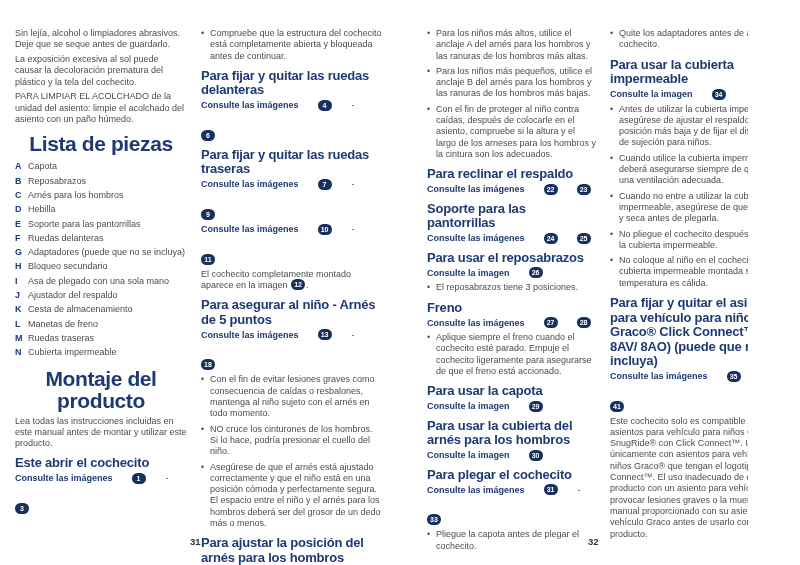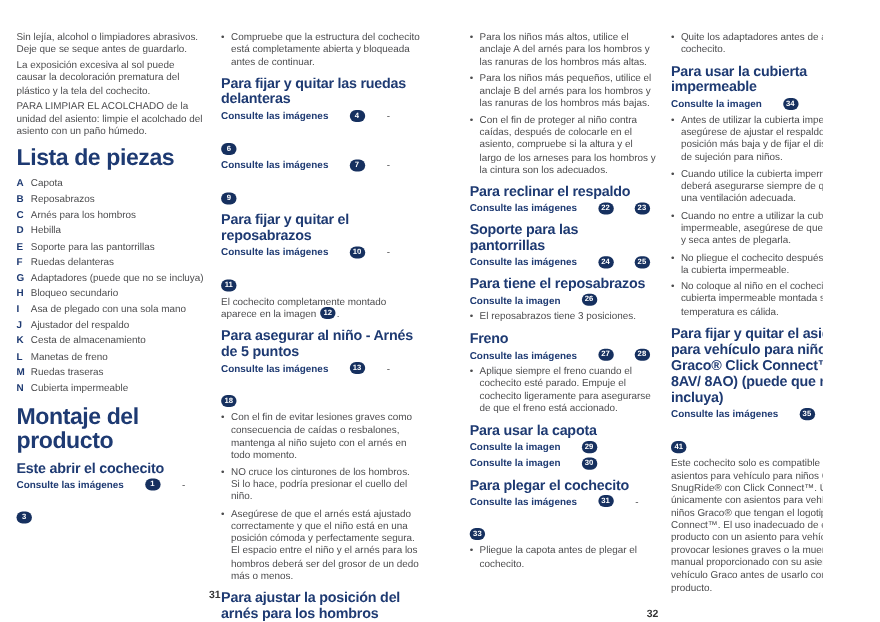--- a/index.html
+++ b/index.html
@@ -12,40 +12,40 @@
   #col-1{left:201px;width:181px;}
   #col-2{left:427px;width:170px;}
   #col-3{left:610px;width:184px;}
 
   .para{font-size:9px;line-height:11.3px;color:#4c4c4e;margin:0 0 3.5px;}
   .bullet{display:flex;font-size:9px;line-height:11.3px;color:#4c4c4e;margin:0 0 4px;}
   .marker{flex:none;width:9px;}
   .btext{flex:1;}
 
   .h1{font-size:21px;line-height:22px;font-weight:bold;color:#1e3a72;
-      letter-spacing:-0.4px;margin:8px 0 4px;}
+      letter-spacing:-0.4px;margin:8px 0 4px;text-align:center;}
   .h2{font-size:13px;line-height:14.5px;font-weight:bold;color:#1e3a72;
       letter-spacing:-0.2px;margin:7px 0 2px;}
 
   .consult{display:flex;flex-wrap:wrap;align-items:center;gap:19px;
       font-size:9px;font-weight:bold;color:#1e3a72;margin:0 0 4px;}
   .sep{color:#4c4c4e;font-weight:normal;padding:0 1px;}
   .badge{display:inline-flex;align-items:center;justify-content:center;
       min-width:12px;height:11px;padding:0 1px;border-radius:6px;
       background:#16305f;color:#ffffff;font-size:7px;font-weight:bold;
       vertical-align:middle;}
   .para .badge{margin:0 1px;position:relative;top:-1px;}
 
   .part{display:flex;font-size:9px;line-height:14.3px;color:#4c4c4e;}
   .plett{flex:none;width:13px;font-weight:bold;color:#1e3a72;}
   .ptext{flex:1;}
 
   .pagenum{position:absolute;top:536px;font-size:9.5px;font-weight:bold;color:#343434;}
   #pagenum-left{left:190px;}
-  #pagenum-right{left:588px;margin-top:17px;}
+  #pagenum-right{left:588px;}
 </style>
 </head>
 <body>
 
 <div id="sheet">
   <div class="col" id="col-0">
       <div class="para">Sin lejía, alcohol o limpiadores abrasivos. Deje que se seque antes de guardarlo.</div>
       <div class="para">La exposición excesiva al sol puede causar la decoloración prematura del plástico y la tela del cochecito.</div>
       <div class="para">PARA LIMPIAR EL ACOLCHADO de la unidad del asiento: limpie el acolchado del asiento con un paño húmedo.</div>
       <div class="h1">Lista de piezas</div>
@@ -99,47 +99,48 @@
       </div>
       <div class="part">
         <span class="plett">M</span>
         <span class="ptext">Ruedas traseras</span>
       </div>
       <div class="part">
         <span class="plett">N</span>
         <span class="ptext">Cubierta impermeable</span>
       </div>
       <div class="h1">Montaje del producto</div>
+      <div class="para">Lea todas las instrucciones incluidas en este manual antes de montar y utilizar este producto.</div>
       <div class="h2">Este abrir el cochecito</div>
       <div class="consult">
         <span>Consulte las imágenes</span>
         <span class="badge">1</span>
         <span class="sep">-</span>
         <span class="badge">3</span>
       </div>
     </div>
   <div class="col" id="col-1">
       <div class="bullet">
         <span class="marker">•</span>
         <span class="btext">Compruebe que la estructura del cochecito está completamente abierta y bloqueada antes de continuar.</span>
       </div>
       <div class="h2">Para fijar y quitar las ruedas delanteras</div>
       <div class="consult">
         <span>Consulte las imágenes</span>
         <span class="badge">4</span>
         <span class="sep">-</span>
         <span class="badge">6</span>
       </div>
+      <div class="h2">Para fijar y quitar las ruedas traseras</div>
       <div class="consult">
         <span>Consulte las imágenes</span>
         <span class="badge">7</span>
         <span class="sep">-</span>
         <span class="badge">9</span>
       </div>
-      <div class="h2">Para fijar y quitar el reposabrazos</div>
       <div class="consult">
         <span>Consulte las imágenes</span>
         <span class="badge">10</span>
         <span class="sep">-</span>
         <span class="badge">11</span>
       </div>
       <div class="para">El cochecito completamente montado aparece en la imagen <span class="badge">12</span>.</div>
       <div class="h2">Para asegurar al niño - Arnés de 5 puntos</div>
       <div class="consult">
         <span>Consulte las imágenes</span>
@@ -185,21 +186,21 @@
         <span>Consulte las imágenes</span>
         <span class="badge">22</span>
         <span class="badge">23</span>
       </div>
       <div class="h2">Soporte para las pantorrillas</div>
       <div class="consult">
         <span>Consulte las imágenes</span>
         <span class="badge">24</span>
         <span class="badge">25</span>
       </div>
-      <div class="h2">Para tiene el reposabrazos</div>
+      <div class="h2">Para usar el reposabrazos</div>
       <div class="consult">
         <span>Consulte la imagen</span>
         <span class="badge">26</span>
       </div>
       <div class="bullet">
         <span class="marker">•</span>
         <span class="btext">El reposabrazos tiene 3 posiciones.</span>
       </div>
       <div class="h2">Freno</div>
       <div class="consult">
@@ -209,20 +210,21 @@
       </div>
       <div class="bullet">
         <span class="marker">•</span>
         <span class="btext">Aplique siempre el freno cuando el cochecito esté parado. Empuje el cochecito ligeramente para asegurarse de que el freno está accionado.</span>
       </div>
       <div class="h2">Para usar la capota</div>
       <div class="consult">
         <span>Consulte la imagen</span>
         <span class="badge">29</span>
       </div>
+      <div class="h2">Para usar la cubierta del arnés para los hombros</div>
       <div class="consult">
         <span>Consulte la imagen</span>
         <span class="badge">30</span>
       </div>
       <div class="h2">Para plegar el cochecito</div>
       <div class="consult">
         <span>Consulte las imágenes</span>
         <span class="badge">31</span>
         <span class="sep">-</span>
         <span class="badge">33</span>

